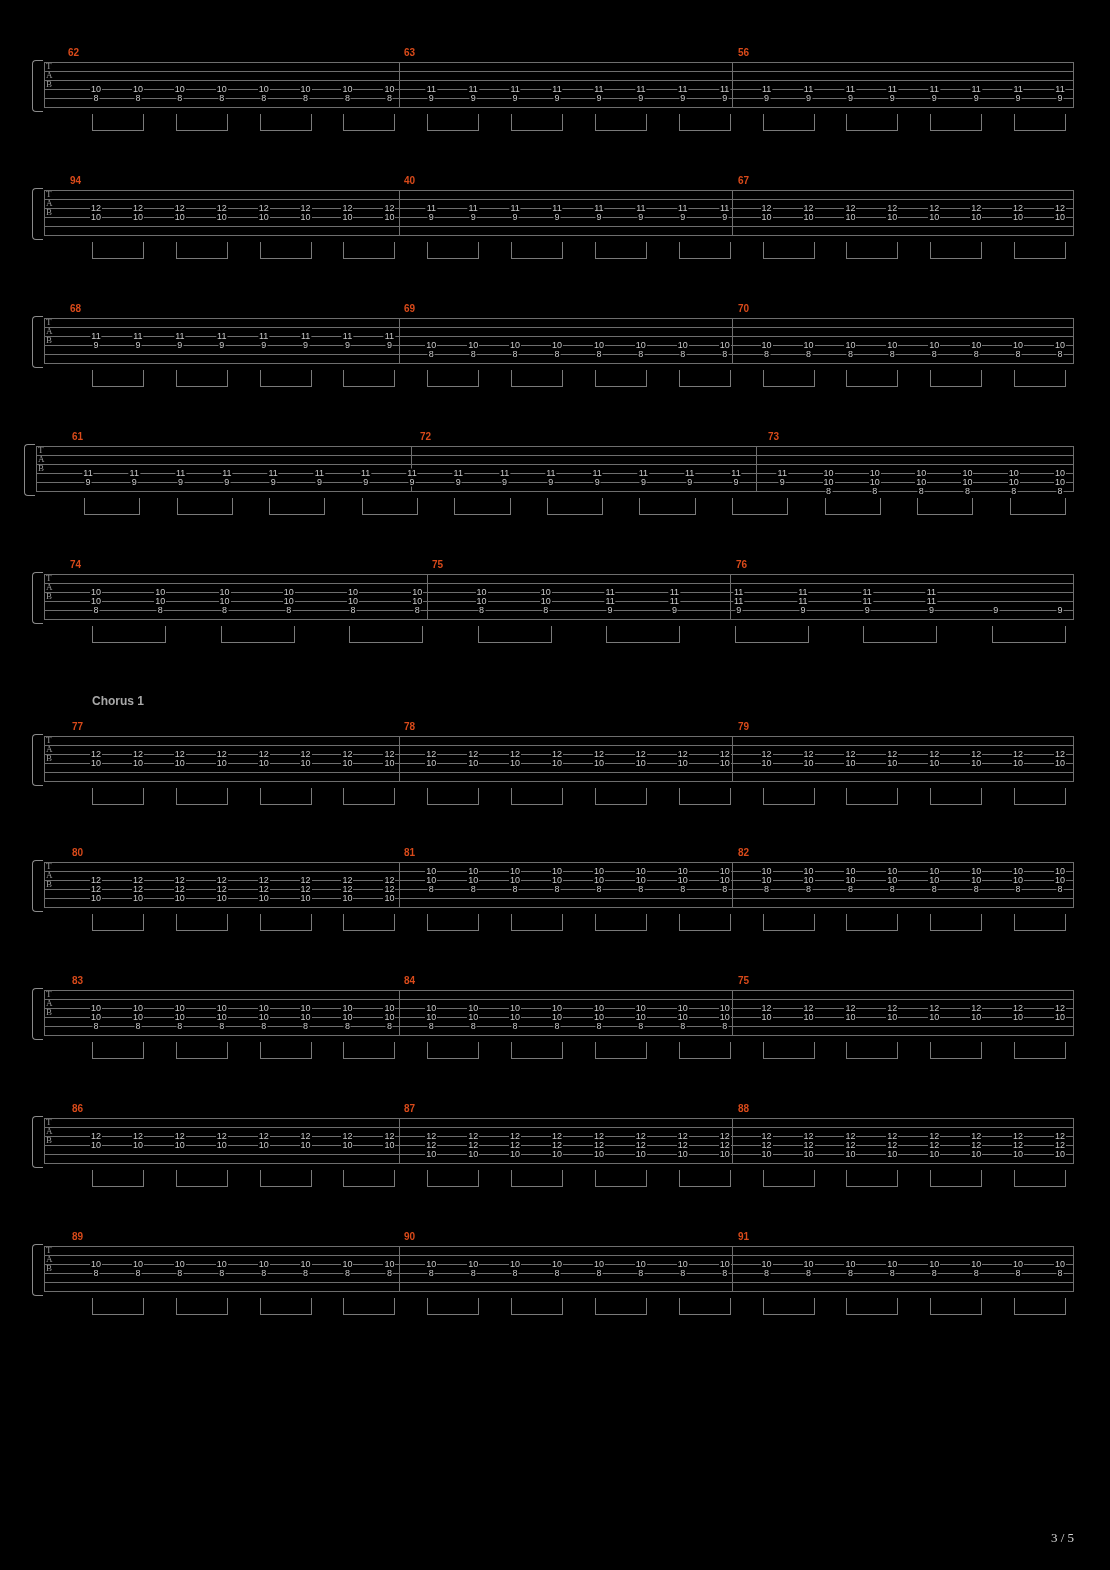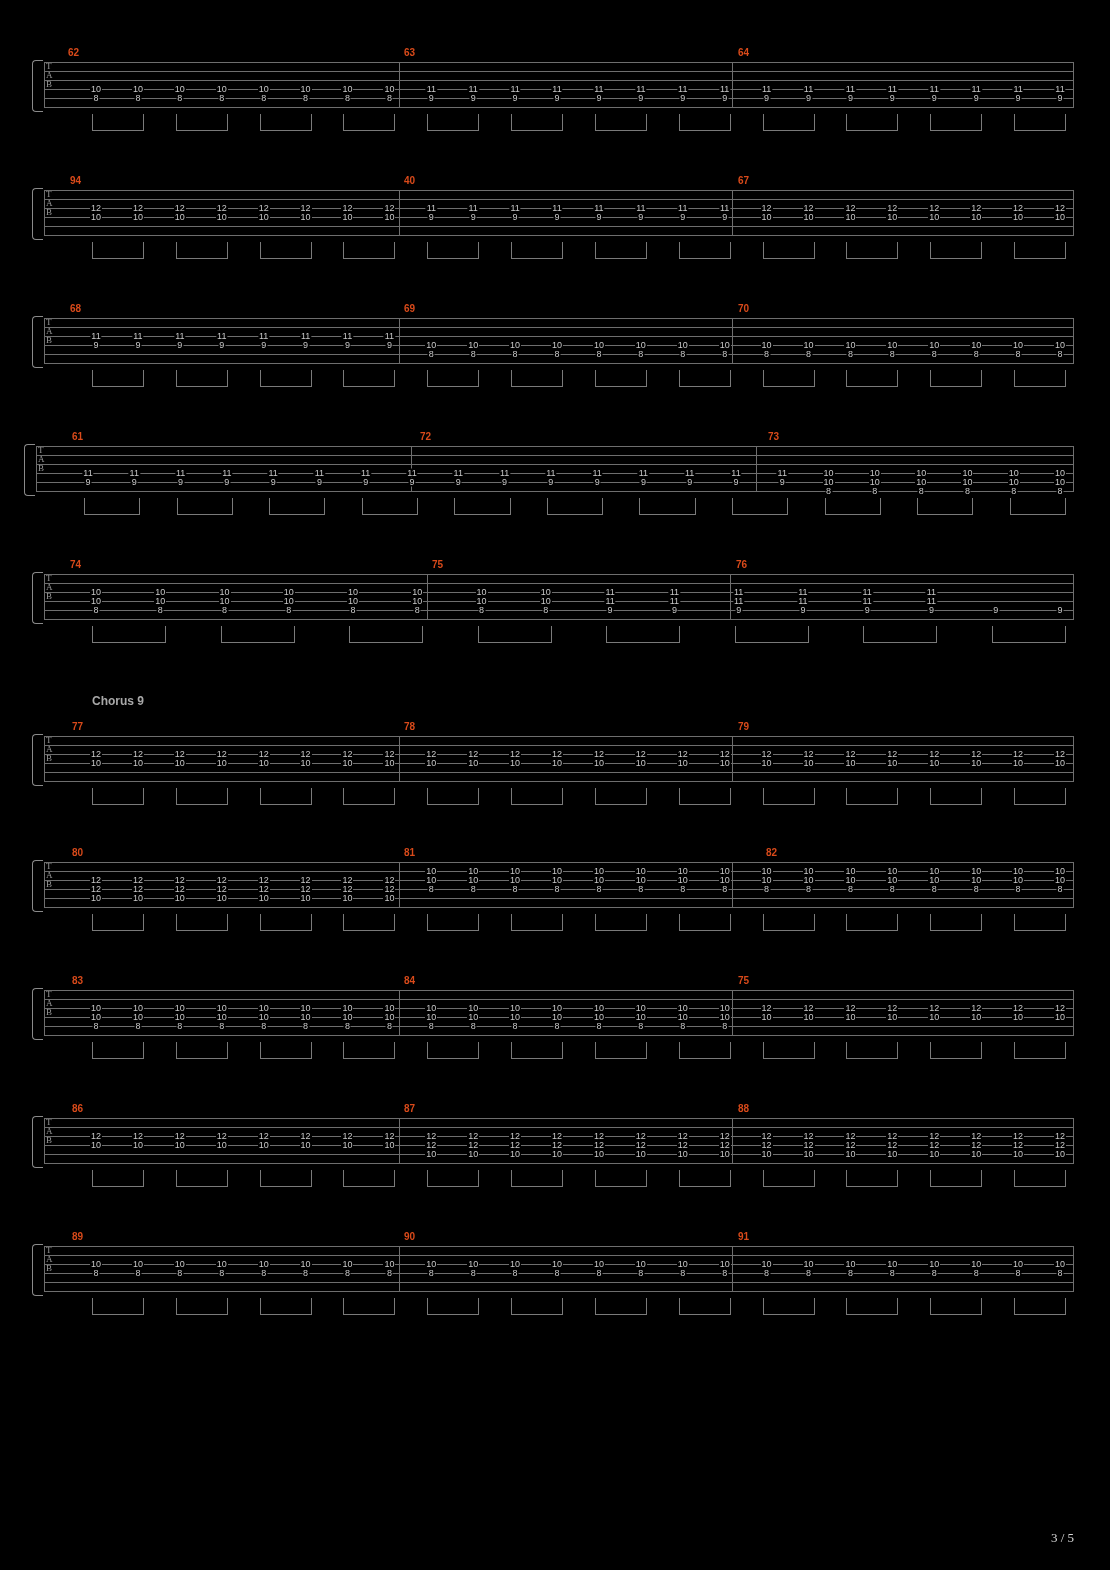--- a/index.html
+++ b/index.html
@@ -113,21 +113,21 @@
   }
 </style>
 </head>
 <body>
 
 <div class="page">
 
   <div class="system" style="position:absolute;top:48px;left:0;right:0;">
     <div class="measure-number" style="left:68px;top:0;">62</div>
     <div class="measure-number" style="left:404px;top:0;">63</div>
-    <div class="measure-number" style="left:738px;top:0;">64</div>
+    <div class="measure-number" style="left:738px;top:0;">56</div>
     <div class="staff-wrap">
       <div class="brace"></div>
       <div class="staff">
         <div class="staff-line" style="top:0px;"></div>
         <div class="staff-line" style="top:9px;"></div>
         <div class="staff-line" style="top:18px;"></div>
         <div class="staff-line" style="top:27px;"></div>
         <div class="staff-line" style="top:36px;"></div>
         <div class="staff-line" style="top:45px;"></div>
         <div class="barline" style="left:0;"></div>
@@ -240,21 +240,21 @@
         <div class="barline" style="right:0;"></div>
       </div>
       <div class="tab-letters">
         <div>T</div>
           <div>A</div>
           <div>B</div>
       </div>
     </div>
   </div>
 
-  <div class="section-label" style="left:92px;top:694px;">Chorus 9</div>
+  <div class="section-label" style="left:92px;top:694px;">Chorus 1</div>
 
   <div class="system" style="position:absolute;top:722px;left:0;right:0;">
     <div class="measure-number" style="left:72px;top:0;">77</div>
     <div class="measure-number" style="left:404px;top:0;">78</div>
     <div class="measure-number" style="left:738px;top:0;">79</div>
     <div class="staff-wrap">
       <div class="brace"></div>
       <div class="staff">
         <div class="staff-line" style="top:0px;"></div>
         <div class="staff-line" style="top:9px;"></div>
@@ -271,21 +271,21 @@
         <div>T</div>
           <div>A</div>
           <div>B</div>
       </div>
     </div>
   </div>
 
   <div class="system" style="position:absolute;top:848px;left:0;right:0;">
     <div class="measure-number" style="left:72px;top:0;">80</div>
     <div class="measure-number" style="left:404px;top:0;">81</div>
-    <div class="measure-number" style="left:738px;top:0;margin-left:28px;">82</div>
+    <div class="measure-number" style="left:738px;top:0;">82</div>
     <div class="staff-wrap">
       <div class="brace"></div>
       <div class="staff">
         <div class="staff-line" style="top:0px;"></div>
         <div class="staff-line" style="top:9px;"></div>
         <div class="staff-line" style="top:18px;"></div>
         <div class="staff-line" style="top:27px;"></div>
         <div class="staff-line" style="top:36px;"></div>
         <div class="staff-line" style="top:45px;"></div>
         <div class="barline" style="left:0;"></div>

